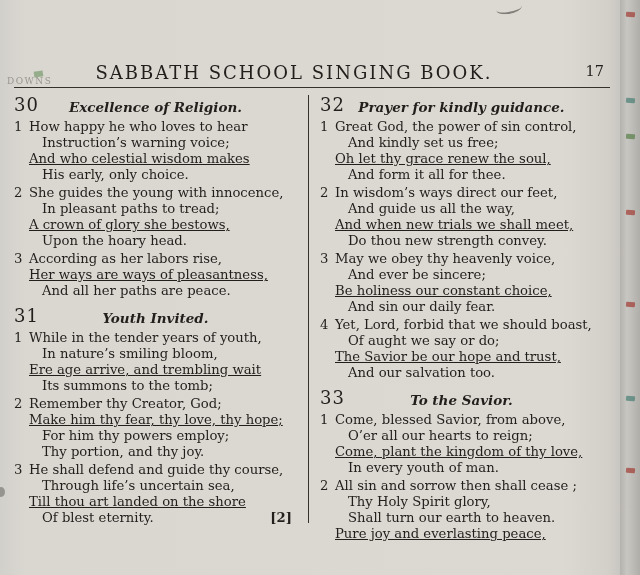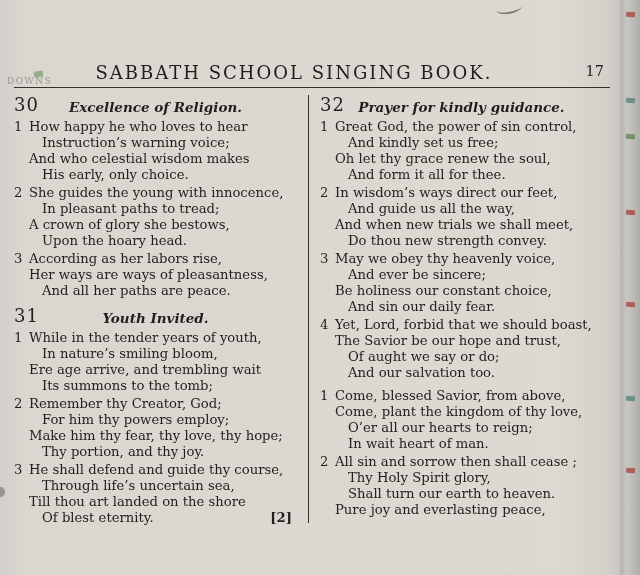--- a/index.html
+++ b/index.html
@@ -39,21 +39,21 @@
   .hymn { margin-bottom:7px; }
   .hymn-head { display:flex; align-items:flex-end; margin:2px 0 4px 0; height:20px; }
   .hymn-number { font-size:18px; letter-spacing:1px; }
   .hymn-title {
     flex:1; text-align:center; font-style:italic; font-weight:bold;
     font-size:13.5px; padding-right:34px;
   }
   .verse { margin-bottom:2px; }
   .line { font-size:13.2px; line-height:16px; white-space:nowrap; }
   .vnum { display:inline-block; width:15px; }
-  .line.indent0 { padding-left:15px; }
+  .line.indent0 { padding-left:15px;text-decoration:underline; }
   .line.indent1 { padding-left:28px; }
   .sig { position:absolute; right:14px; top:0; font-weight:bold; }
   
   .bleed-text {
     position:absolute; top:76px; left:7px; font-size:9px;
     color:rgba(70,68,62,0.45); letter-spacing:1.5px;
   }
   .bleed-dash {
     position:absolute; top:71px; left:34px; width:9px; height:6px;
     background:#5d8a52; opacity:0.55; transform:rotate(-8deg);
@@ -121,22 +121,22 @@
             <span class="hymn-title">Youth Invited.</span>
           </div>
           <div class="verse">
             <div class="line first"><span class="vnum">1</span>While in the tender years of youth,</div>
             <div class="line indent1">In nature’s smiling bloom,</div>
             <div class="line indent0">Ere age arrive, and trembling wait</div>
             <div class="line indent1">Its summons to the tomb;</div>
           </div>
           <div class="verse">
             <div class="line first"><span class="vnum">2</span>Remember thy Creator, God;</div>
+            <div class="line indent0">Make him thy fear, thy love, thy hope;</div>
             <div class="line indent1">For him thy powers employ;</div>
-            <div class="line indent0">Make him thy fear, thy love, thy hope;</div>
             <div class="line indent1">Thy portion, and thy joy.</div>
           </div>
           <div class="verse">
             <div class="line first"><span class="vnum">3</span>He shall defend and guide thy course,</div>
             <div class="line indent1">Through life’s uncertain sea,</div>
             <div class="line indent0">Till thou art landed on the shore</div>
             <div class="line indent1" style="position: relative;">Of blest eternity.<span class="sig">[2]</span></div>
           </div>
         </section>
       </div>
@@ -160,31 +160,35 @@
             <div class="line indent1">Do thou new strength convey.</div>
           </div>
           <div class="verse">
             <div class="line first"><span class="vnum">3</span>May we obey thy heavenly voice,</div>
             <div class="line indent1">And ever be sincere;</div>
             <div class="line indent0">Be holiness our constant choice,</div>
             <div class="line indent1">And sin our daily fear.</div>
           </div>
           <div class="verse">
             <div class="line first"><span class="vnum">4</span>Yet, Lord, forbid that we should boast,</div>
+            <div class="line indent1">Of aught we say or do;</div>
             <div class="line indent0">The Savior be our hope and trust,</div>
-            <div class="line indent1">Of aught we say or do;</div>
             <div class="line indent1">And our salvation too.</div>
           </div>
         </section>
         <section class="hymn">
+          <div class="hymn-head">
+            <span class="hymn-number">33</span>
+            <span class="hymn-title">To the Savior.</span>
+          </div>
           <div class="verse">
             <div class="line first"><span class="vnum">1</span>Come, blessed Savior, from above,</div>
+            <div class="line indent1">O’er all our hearts to reign;</div>
             <div class="line indent0">Come, plant the kingdom of thy love,</div>
-            <div class="line indent1">O’er all our hearts to reign;</div>
-            <div class="line indent1">In wait heart of man.</div>
+            <div class="line indent1">In every youth of man.</div>
           </div>
           <div class="verse">
             <div class="line first"><span class="vnum">2</span>All sin and sorrow then shall cease ;</div>
             <div class="line indent1">Thy Holy Spirit glory,</div>
             <div class="line indent1">Shall turn our earth to heaven.</div>
             <div class="line indent0">Pure joy and everlasting peace,</div>
           </div>
         </section>
       </div>
   </div>

